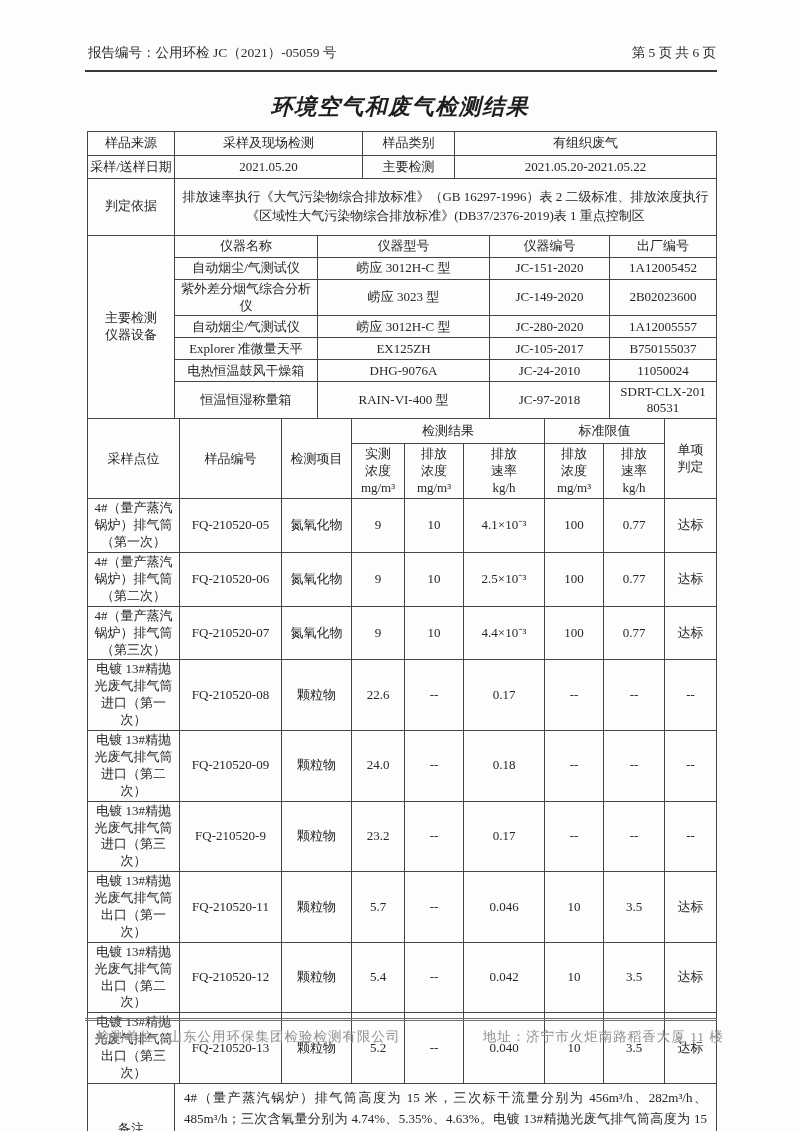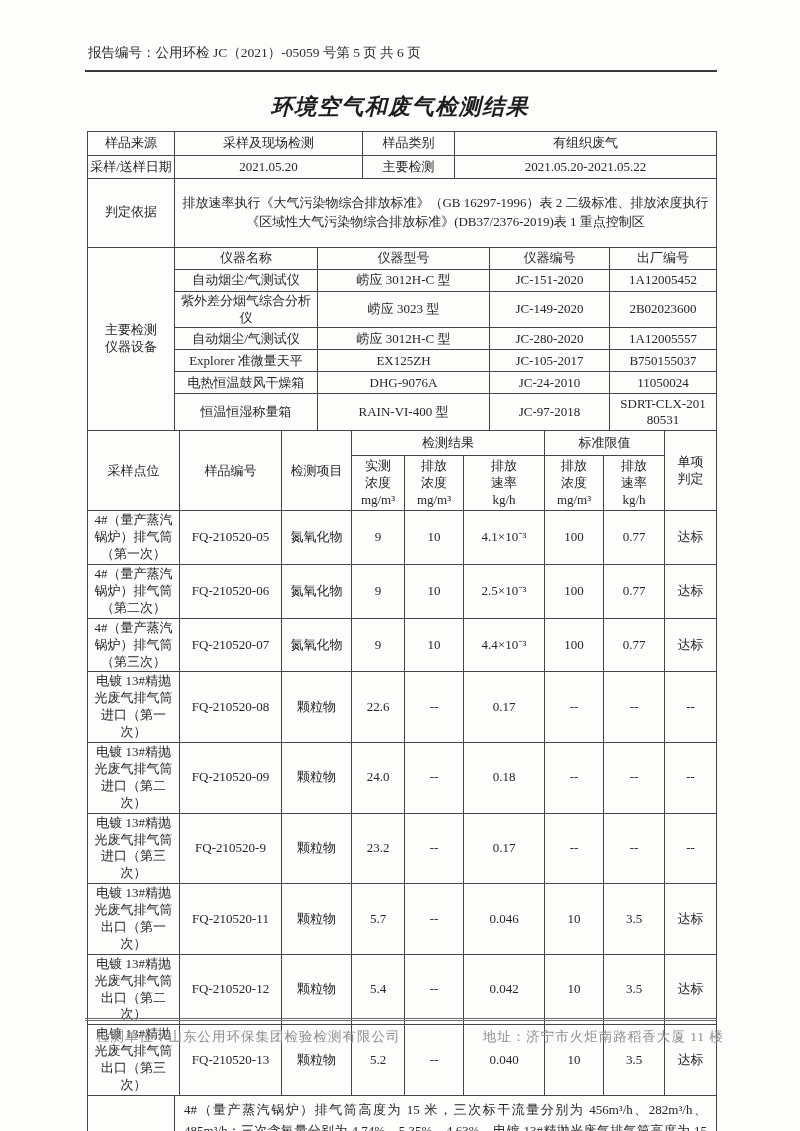--- a/index.html
+++ b/index.html
@@ -8,21 +8,21 @@
     position:relative;
     width:800px; height:1131px;
     background:#fdfdfc;
     font-family:"Liberation Serif", serif;
     color:#242424;
     margin:0 auto;
     overflow:hidden;
   }
   .doc-header {
     position:absolute; top:44px; left:88px; width:628px;
-    display:flex; align-items:baseline;
+    display:flex; justify-content:space-between; align-items:baseline;
     font-size:13.5px; color:#2c2c2c;
   }
   .header-rule {
     position:absolute; top:70px; left:85px; width:632px;
     height:2px; background:#3a3a3a;
   }
   .page-title {
     position:absolute; top:92px; left:0; width:100%;
     text-align:center;
     font-size:22px; font-weight:bold; letter-spacing:1.5px;
@@ -37,21 +37,21 @@
   }
   table + table { margin-top:-1px; }
   td {
     border:1px solid #454545;
     text-align:center; vertical-align:middle;
     padding:1px 2px;
     line-height:1.3;
     overflow:hidden;
   }
   .pre { white-space:pre-line; }
-  .basis-cell { padding:15px 6px; line-height:1.45; }
+  .basis-cell { padding:9px 6px; line-height:1.45; }
   .remark-text {
     text-align:justify; padding:4px 9px; line-height:1.6; font-size:13px;
   }
   .footer-rule {
     position:absolute; top:1018px; left:85px; width:632px;
     border-top:3px double #6d6d6d;
   }
   .doc-footer {
     position:absolute; top:1026px; left:96px; width:628px;
     color:#8f8f8f; font-size:13.5px; letter-spacing:1px;

